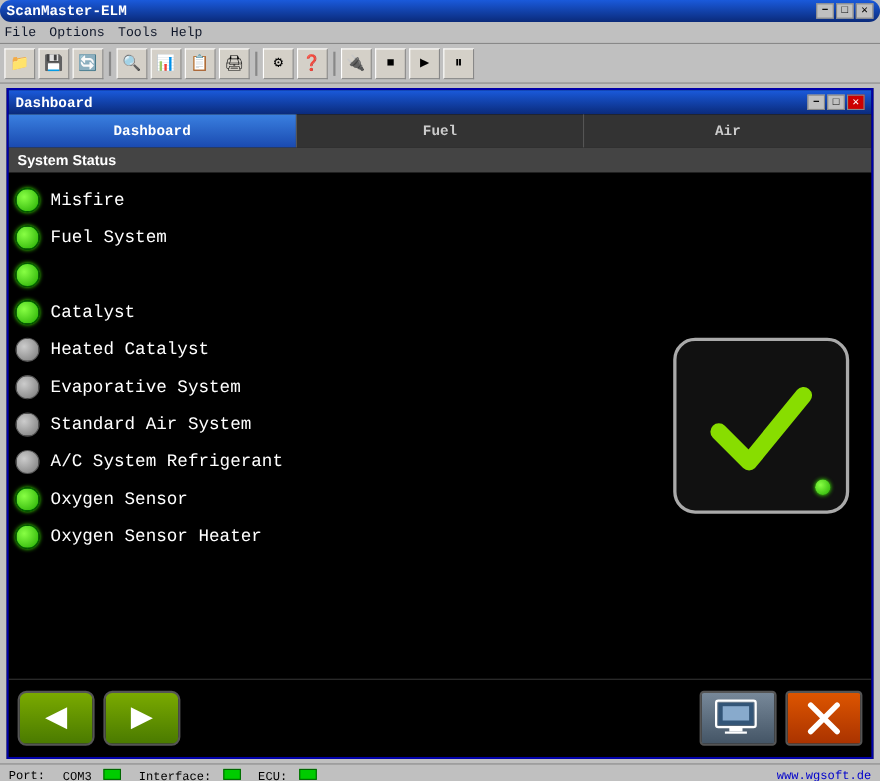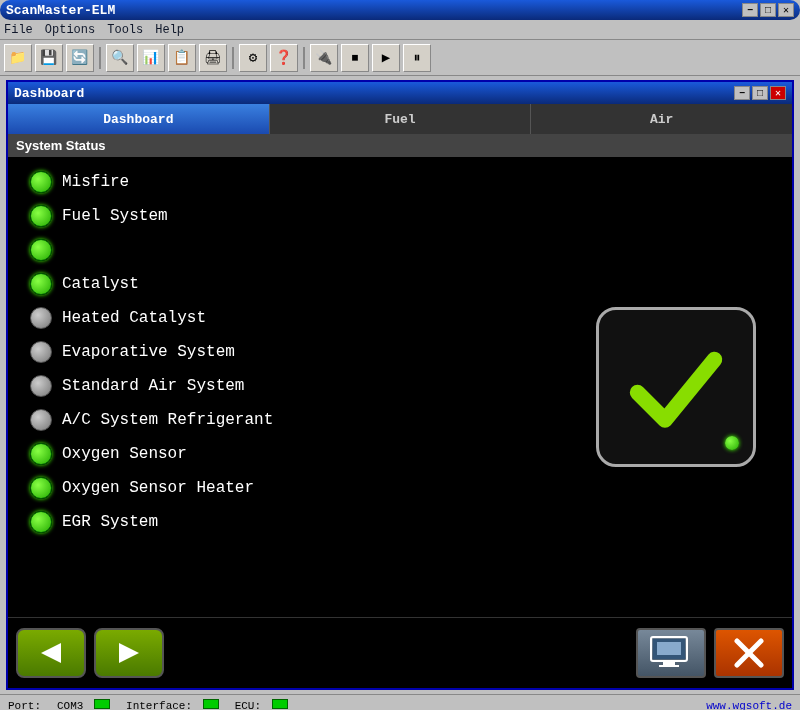--- a/index.html
+++ b/index.html
@@ -160,21 +160,21 @@
       font-size: 13px;
       font-weight: bold;
       padding: 4px 8px;
       font-family: Liberation Sans, sans-serif;
     }
 
     
     .main-content {
       background: #000;
       display: flex;
-      padding: 10px 16px;
+      padding: 10px 0;
       min-height: 460px;
     }
     .status-list {
       flex: 1;
       display: flex;
       flex-direction: column;
       gap: 4px;
     }
     .status-item {
       display: flex;
@@ -429,24 +429,20 @@
       <div class="status-item">
         <div class="status-indicator green"></div>
         <span class="status-label">Oxygen Sensor</span>
       </div>
 
       <div class="status-item">
         <div class="status-indicator green"></div>
         <span class="status-label">Oxygen Sensor Heater</span>
       </div>
 
-      <div class="status-item">
-        <div class="status-indicator green"></div>
-        <span class="status-label">EGR System</span>
-      </div>
     </div>
 
     <div class="checkmark-container">
       <div class="checkmark-box">
         <svg class="checkmark-svg" viewBox="0 0 100 100">
           <polyline points="15,55 40,80 85,25" stroke="#88dd00" stroke-width="14" stroke-linecap="round" stroke-linejoin="round" fill="none"></polyline>
         </svg>
         <div class="green-dot"></div>
       </div>
     </div>

